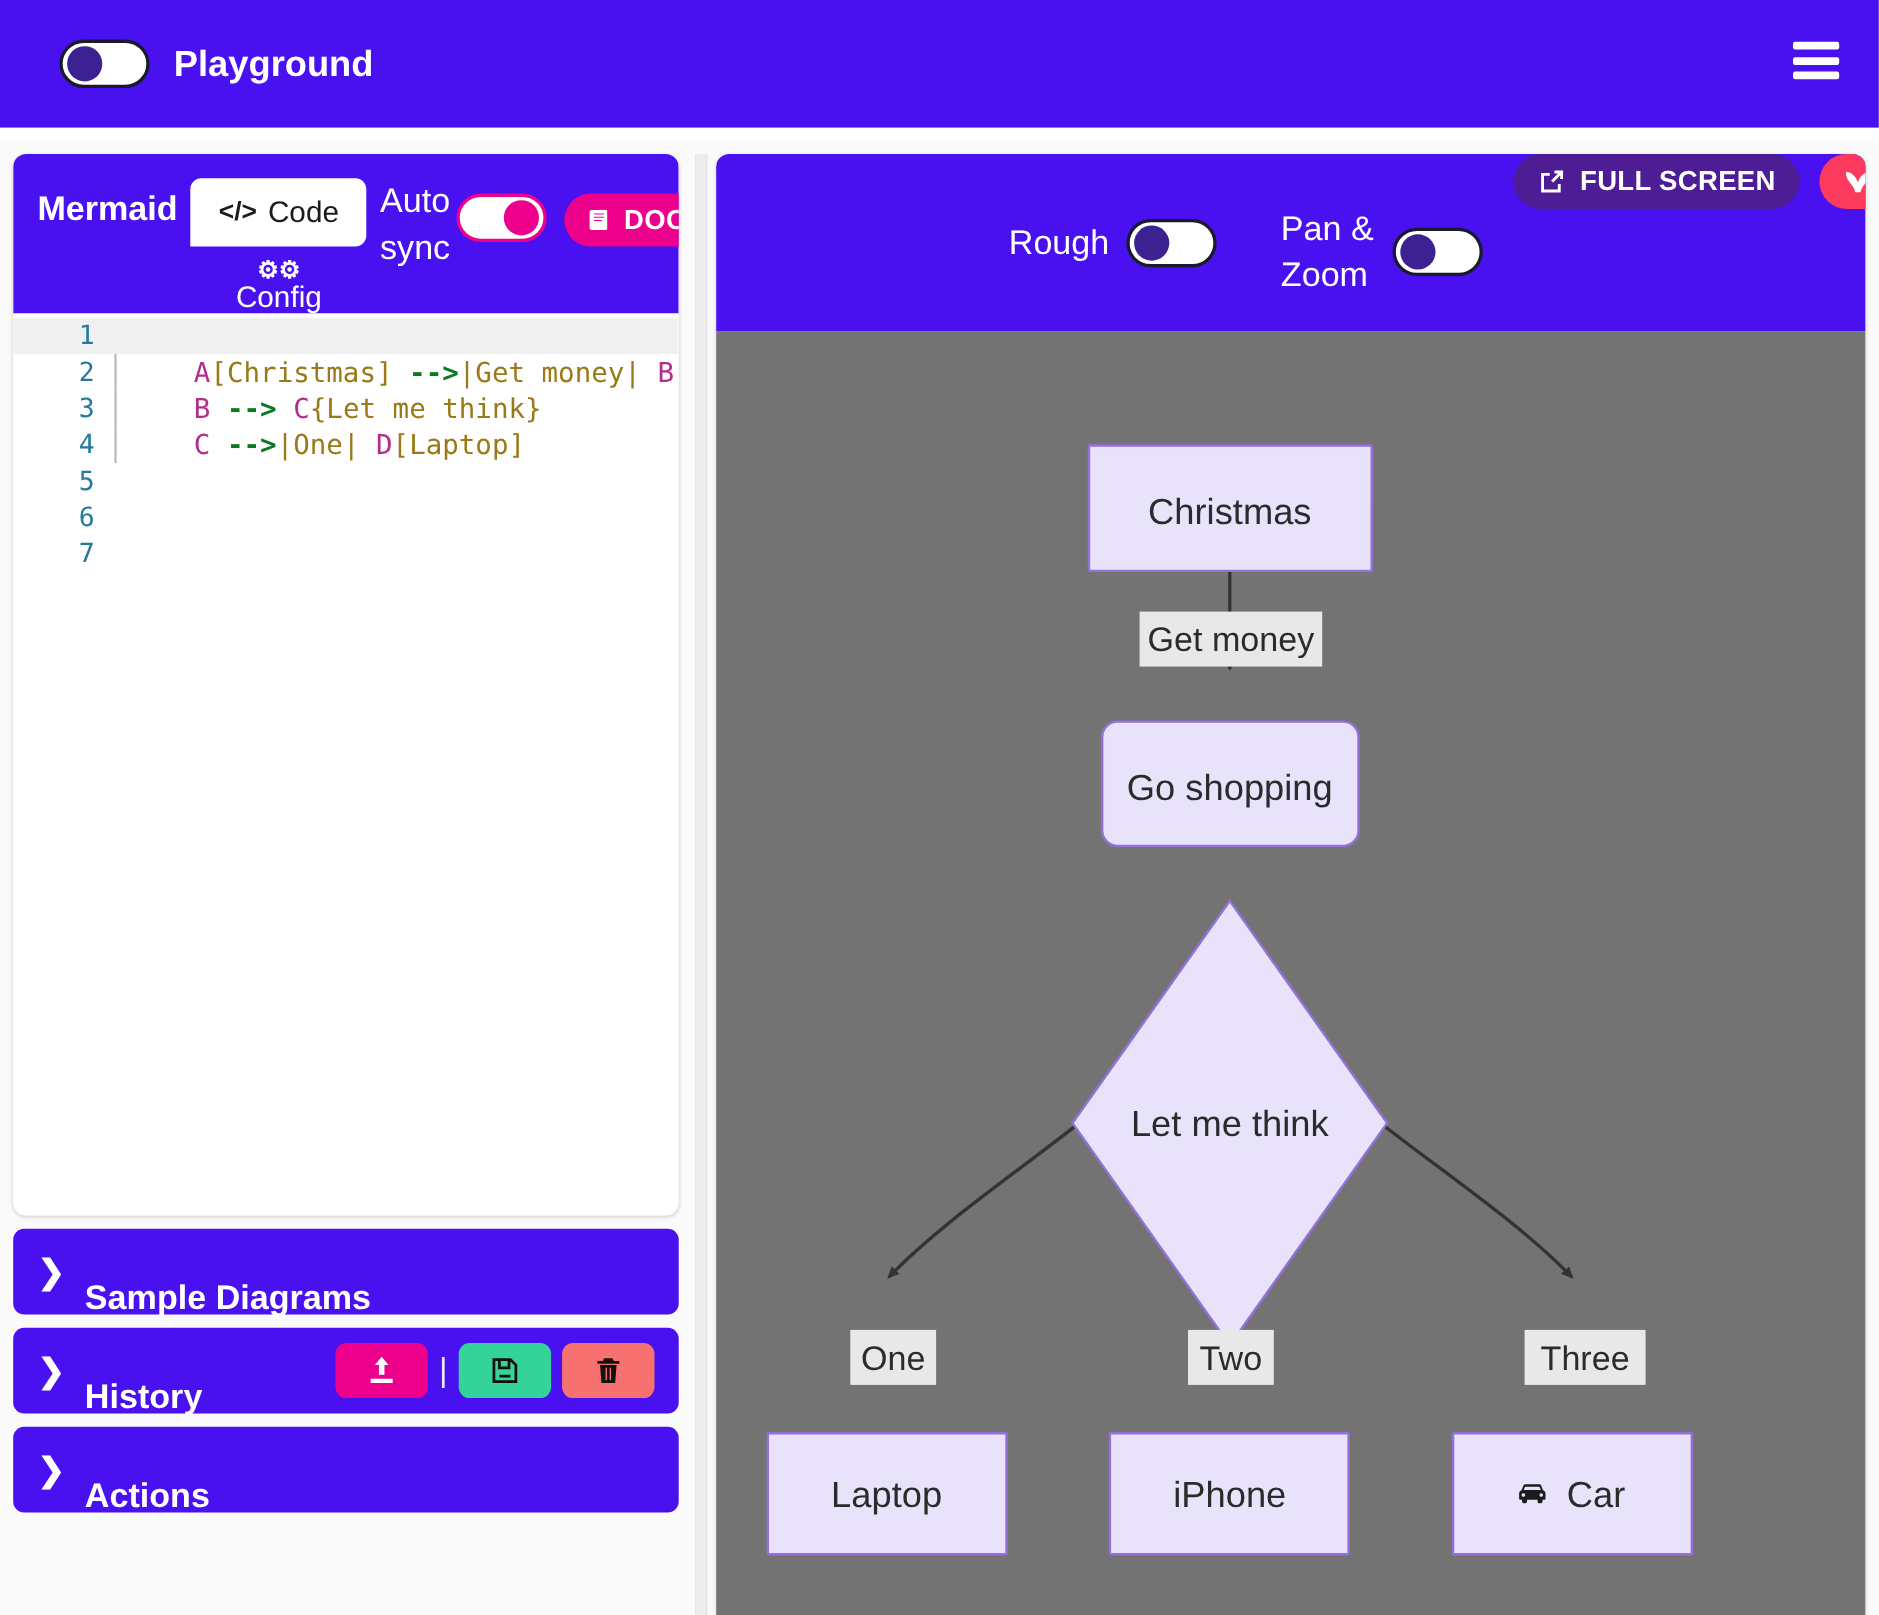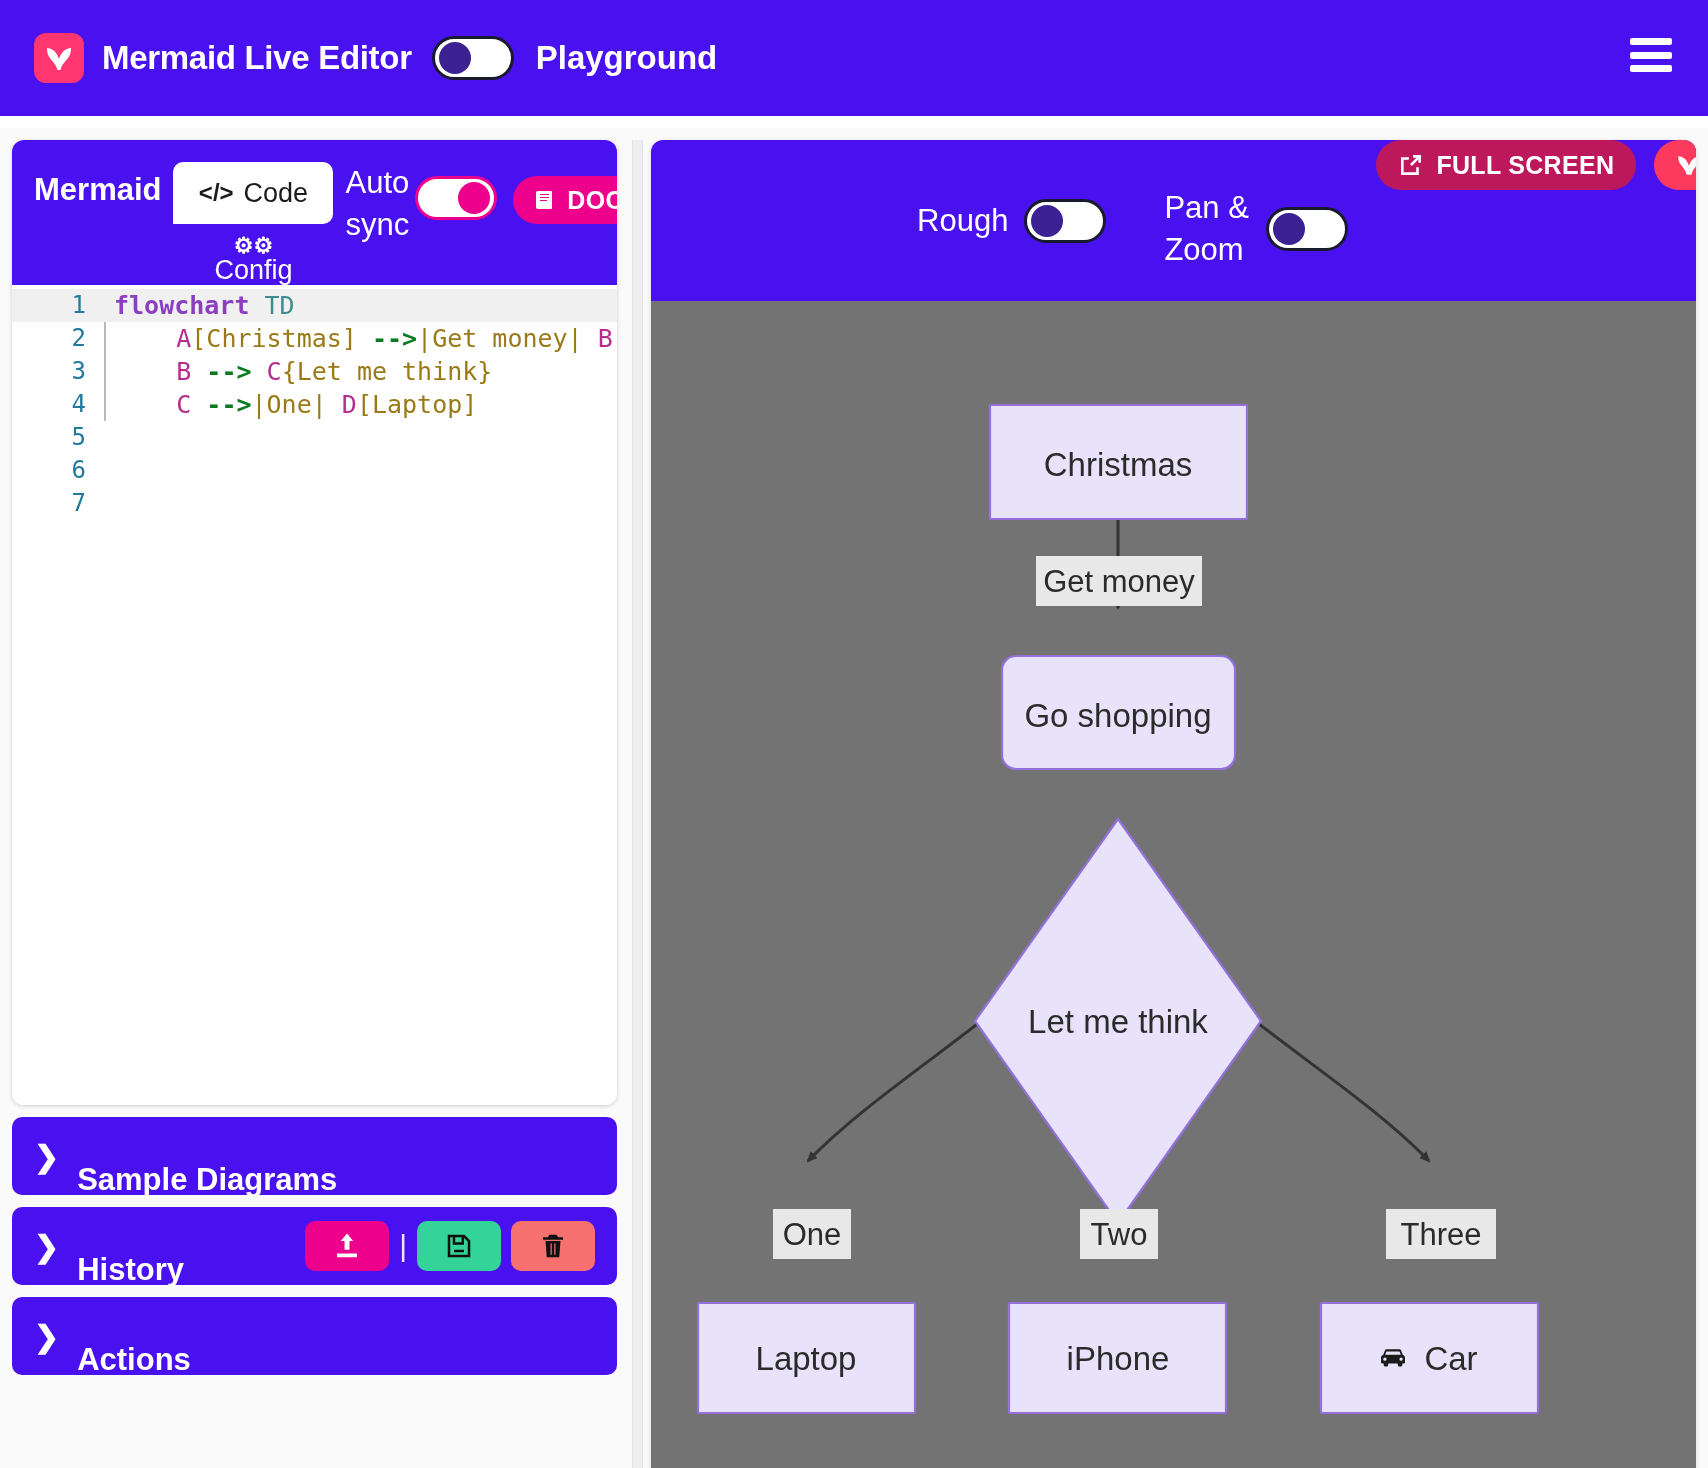--- a/index.html
+++ b/index.html
@@ -188,21 +188,21 @@
   }
   .diagram-title { color:#fff; font-size: 31px; font-weight: 700; margin-top: -38px; white-space: nowrap; }
   .ctl { display: flex; align-items: center; }
   .ctl-rough { margin-left: 120px; }
   .ctl-label { color:#fff; font-size: 31px; line-height: 1.35; }
   .ctl-label.two-line { width: 86px; }
   .diagram-head .switch { margin-left: 16px; }
   .ctl-pz { margin-left: 58px; margin-top: 16px; }
   .btn-fullscreen {
     margin-left: 28px; height: 50px; padding: 4px 22px;
-    background: #be185d; color: #fff; border: none; border-radius: 26px;
+    background: #4c1d95; color: #fff; border: none; border-radius: 26px;
     font-size: 25px; font-weight: 700; letter-spacing: .3px;
     display: flex; align-items: center; gap: 12px; cursor: pointer; white-space: nowrap;
   }
   .btn-savebtn {
     margin-left: 18px; height: 50px; padding: 0 22px;
     background: #fb3a5d; color: #fff; border: none; border-radius: 26px;
     font-size: 25px; font-weight: 700; letter-spacing: .3px;
     display: flex; align-items: center; gap: 12px; cursor: pointer; white-space: nowrap;
   }
   .btn-fullscreen svg, .btn-savebtn svg { width: 26px; height: 26px; }
@@ -215,28 +215,20 @@
   .node-rect { fill: #e8e3fb; stroke: #9370db; stroke-width: 2.2; }
   .node-label { font-family: "Liberation Sans", sans-serif; font-size: 33px; fill: #2b2b2b; }
   .edge-path { fill: none; stroke: #333333; stroke-width: 3; }
   .edge-label-bg { fill: #e8e8e8; }
   .edge-label { font-family: "Liberation Sans", sans-serif; font-size: 31px; fill: #2b2b2b; }
 </style>
 </head>
 <body>
 
 <div class="topbar">
-  <div class="brand">
-    <div class="logo">
-      <svg viewBox="0 0 32 32" aria-hidden="true">
-        <path fill="#ffffff" d="M4 6 C4 18, 12 18, 14.5 28 L17.5 28 C20 18, 28 18, 28 6 C22 6, 17.8 11, 16 17 C14.2 11, 10 6, 4 6 Z"></path>
-      </svg>
-    </div>
-    <div class="brand-title">Mermaid Live Editor</div>
-  </div>
   <div class="switch plain">
       <span class="knob"></span>
     </div>
   <div class="playground">Playground</div>
   <div class="hamburger">
     <span></span>
       <span></span>
       <span></span>
   </div>
 </div>
@@ -269,21 +261,21 @@
 
         <button class="docs-btn">
           <svg viewBox="0 0 24 24" aria-hidden="true">
             <path fill="#ffffff" d="M5 3h13a1 1 0 0 1 1 1v16a1 1 0 0 1-1 1H5a2 2 0 0 1-2-2V5a2 2 0 0 1 2-2zm2 3v1h9V6H7zm0 3v1h9V9H7zm0 3v1h7v-1H7z"></path>
           </svg>
           <span>DOCS</span>
         </button>
       </div>
 
       <div class="code-area" id="code-area">
-          <div class="code-line active"><div class="gutter">1</div><div class="code-text"><span class="tok-kw">flowchart</span><span> </span><span class="tok-dir">TD</span></div></div>
+          <div class="code-line active"><div class="gutter">1</div></div>
           <div class="code-line indented"><div class="gutter">2</div><div class="code-text"><span>    </span><span class="tok-id">A</span><span class="tok-txt">[Christmas]</span><span> </span><span class="tok-arrow">--&gt;</span><span class="tok-txt">|Get money|</span><span> </span><span class="tok-id">B(Go</span></div></div>
           <div class="code-line indented"><div class="gutter">3</div><div class="code-text"><span>    </span><span class="tok-id">B</span><span> </span><span class="tok-arrow">--&gt;</span><span> </span><span class="tok-id">C</span><span class="tok-txt">{Let me think}</span></div></div>
           <div class="code-line indented"><div class="gutter">4</div><div class="code-text"><span>    </span><span class="tok-id">C</span><span> </span><span class="tok-arrow">--&gt;</span><span class="tok-txt">|One|</span><span> </span><span class="tok-id">D</span><span class="tok-txt">[Laptop]</span></div></div>
           <div class="code-line indented"><div class="gutter">5</div></div>
           <div class="code-line indented"><div class="gutter">6</div></div>
           <div class="code-line"><div class="gutter">7</div><div class="code-text"></div></div>
         </div>
     </div>
 
     <div class="accordion">

